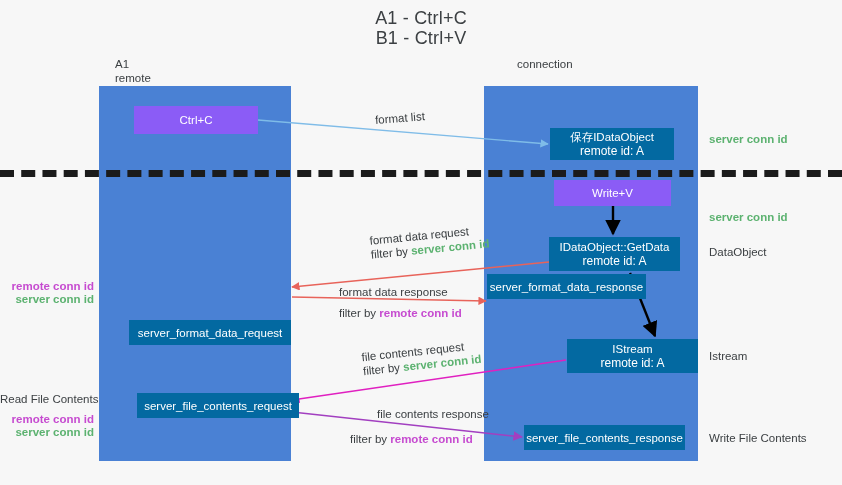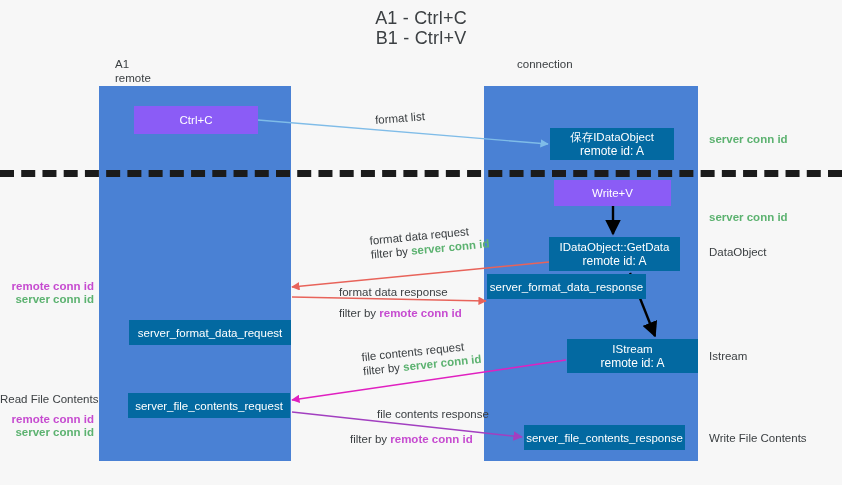--- a/index.html
+++ b/index.html
@@ -136,21 +136,21 @@
   </div>
 
   <div class="node orange" style="left:129px;top:276px;width:162px;height:25px;margin-top:44px;">
     <div>server_format_data_request</div>
   </div>
 
   <div class="node orange" style="left:487px;top:274px;width:159px;height:25px;text-align:right;">
     <div>server_format_data_response</div>
   </div>
 
-  <div class="node orange" style="left:128px;top:393px;width:162px;height:25px;">
+  <div class="node orange" style="left:137px;top:393px;width:162px;height:25px;">
     <div>server_file_contents_request</div>
   </div>
 
   <div class="node orange" style="left:524px;top:425px;width:161px;height:25px;">
     <div>server_file_contents_response</div>
   </div>
 
   <div class="dashed-line" style="top:170px;"></div>
 
   <div class="txt" style="left:375px;top:111px;transform:rotate(-4.5deg);">format list</div>

